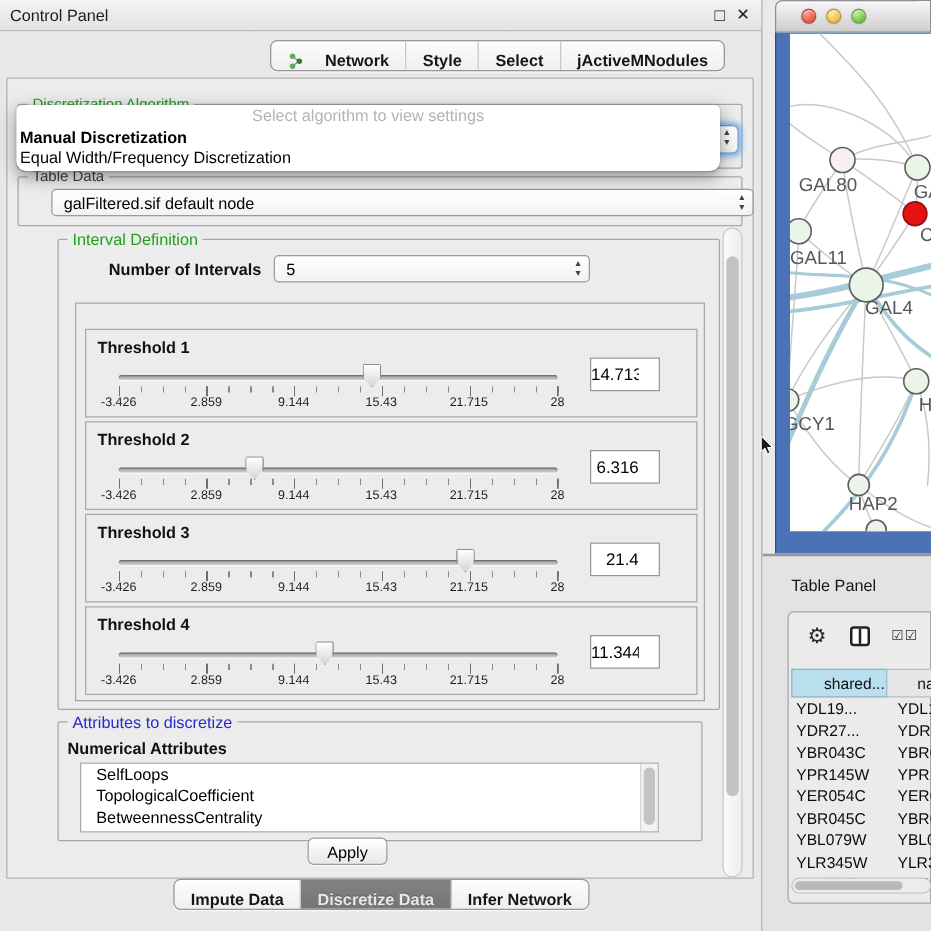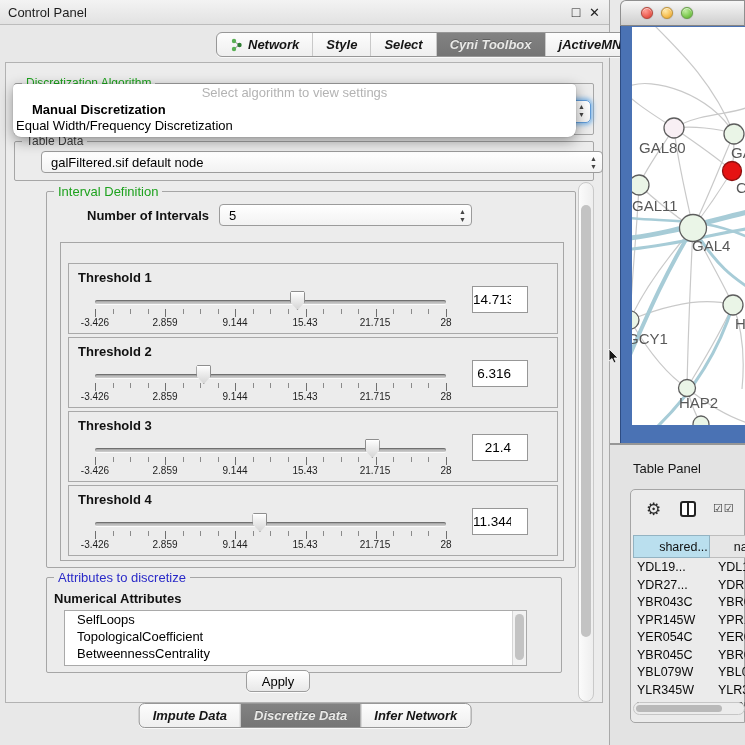--- a/index.html
+++ b/index.html
@@ -8,21 +8,21 @@
 
   
   .cp { position:absolute; left:0; top:0; width:610px; height:745px; background:#e8e8e8; border-right:1px solid #a9a9a9; }
   .cp-titlebar { height:25px; background:linear-gradient(#f3f3f3,#e2e2e2); border-bottom:1px solid #bcbcbc; display:flex; align-items:center; }
   .cp-title { flex:1; font-size:13px; color:#1c1c1c; padding-left:8px; }
   .win-icon { font-size:13px; color:#222; margin-right:9px; cursor:default; font-weight:bold; }
   .win-icon.float { font-weight:normal; font-size:14px; }
 
   .tabbar { position:absolute; left:0; top:32px; width:610px; height:26px; }
   .seg { position:absolute; display:inline-flex; background:linear-gradient(#fdfdfd,#efefef); border:1px solid #979797; border-radius:6px; height:25px; font-size:13px; font-weight:bold; overflow:hidden; box-shadow:0 1px 0 rgba(255,255,255,.7); }
-  .seg-item { padding:0 13px; display:flex; align-items:center; gap:5px; color:#161616; border-left:1px solid #c9c9c9; cursor:default; white-space:nowrap;font-style:italic; }
+  .seg-item { padding:0 13px; display:flex; align-items:flex-end; gap:17px; color:#161616; border-left:1px solid #c9c9c9; cursor:default; white-space:nowrap; }
   .seg-item:first-child { border-left:none; }
   .seg-item.selected { background:linear-gradient(#828282,#757575); color:#e9e9e7; text-shadow:0 -1px 0 rgba(0,0,0,.25); }
   .seg-top { left:216px; top:0; }
 
   .cp-content { position:absolute; left:5px; top:62px; width:598px; height:641px; background:#ececec; border:1px solid #b2b2b2; }
 
   
   .tbox { position:absolute; border:1px solid #a6a6a6; border-radius:2px; }
   .tbox-title { position:absolute; top:-8px; left:7px; background:#ececec; padding:0 4px; font-size:12px; white-space:nowrap; }
   .t-green { color:#1ea21e; }
@@ -31,21 +31,21 @@
 
   
   .algo-group { left:8px; top:20px; width:580px; height:52px; }
   .algo-combo-tip { position:absolute; left:551px; top:37px; width:34px; height:23px; background:linear-gradient(#fff,#f1f1f1); border:1px solid #5f9bd8; border-radius:5px; box-shadow:0 0 4px 2px rgba(98,167,230,.75); z-index:10; }
   .stepper { position:absolute; right:5px; top:2px; display:flex; flex-direction:column; align-items:center; line-height:8px; font-size:7px; color:#444; }
 
   
   .popup { position:absolute; left:13px; top:84px; width:563px; height:53px; background:#fff; border-radius:4px 4px 8px 8px; box-shadow:0 4px 14px rgba(0,0,0,.4), 0 0 1px rgba(0,0,0,.4); z-index:60; overflow:hidden; }
   .popup-hint { text-align:center; color:#b3b3b3; font-size:13px; line-height:18px; }
   .popup-opt { font-size:13px; line-height:16px; padding-left:3px; color:#000; cursor:default; }
-  .popup-opt.bold { font-weight:bold;margin-left:16px; }
+  .popup-opt.bold { font-weight:bold; }
 
   .tabledata-group { left:8px; top:78px; width:580px; height:40px; }
   .combo { position:relative; background:linear-gradient(#ffffff,#f2f2f2); border:1px solid #9b9b9b; border-radius:4px; height:22px; font-size:13px; display:flex; align-items:center; padding-left:9px; color:#000; cursor:default; }
   .combo .stepper { top:3px; }
 
   
   .scrollzone { position:absolute; left:2px; top:119px; width:571px; height:520px; overflow:hidden; }
   .vscroll { position:absolute; left:572px; top:119px; width:16px; height:520px; background:linear-gradient(to right,#fbfbfb,#eeeeee); border:1px solid #c9c9c9; border-radius:8px; }
   .vscroll-thumb { position:absolute; left:2px; top:22px; width:10px; height:432px; background:#c3c3c3; border-radius:6px; }
 
@@ -130,23 +130,20 @@
           <circle cx="4" cy="11" r="2.2" fill="#59b054"></circle>
           <circle cx="9.5" cy="7" r="2.2" fill="#2e7d32"></circle>
         </svg>
         <span>Network</span>
       </div>
       <div class="seg-item">
         <span>Style</span>
       </div>
       <div class="seg-item">
         <span>Select</span>
-      </div>
-      <div class="seg-item selected">
-        <span>Cyni Toolbox</span>
       </div>
       <div class="seg-item">
         <span>jActiveMNodules</span>
       </div>
     </div>
   </div>
 
   <div class="cp-content">
 
     <div class="tbox algo-group">

